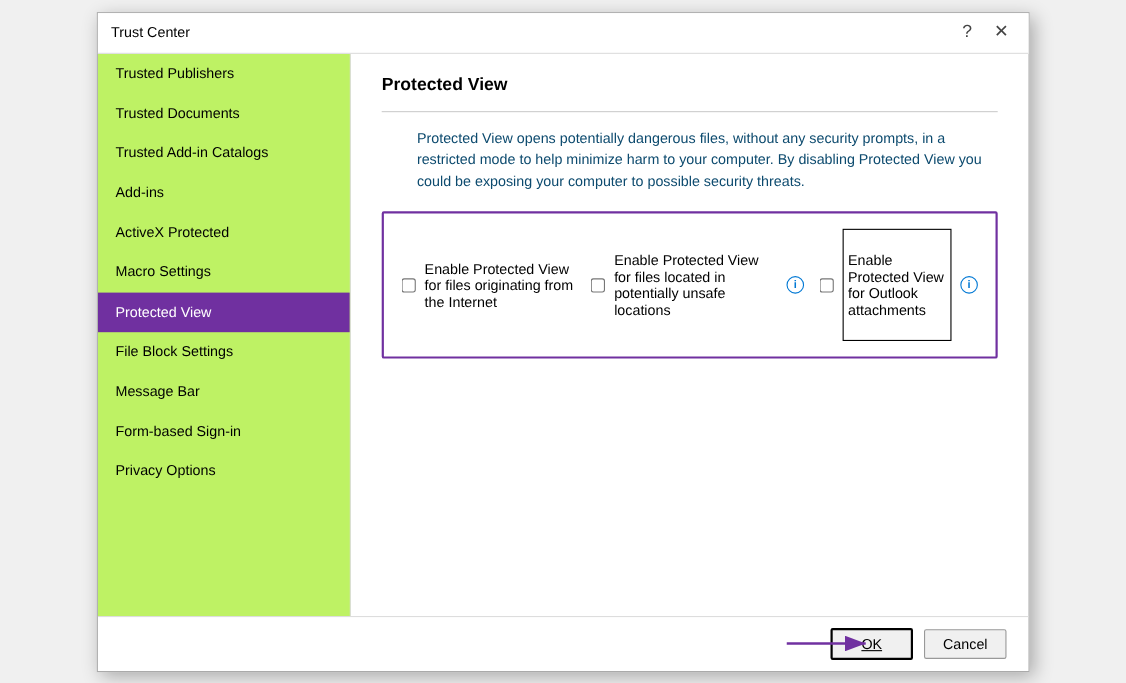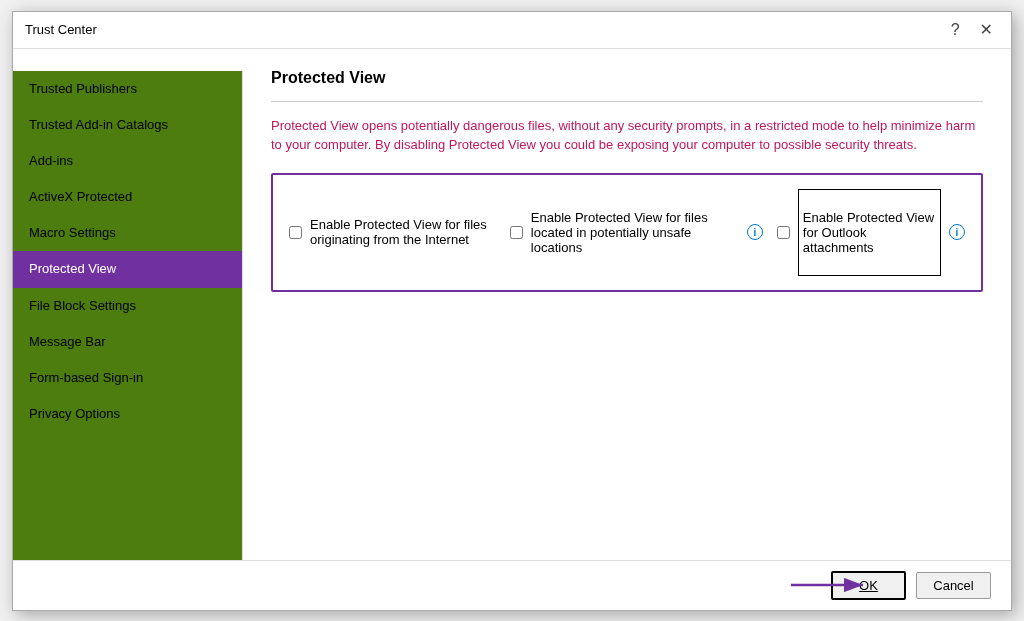--- a/index.html
+++ b/index.html
@@ -6,21 +6,21 @@
     body {
       font-family: 'Segoe UI', Tahoma, Geneva, Verdana, sans-serif;
       font-size: 13px;
       background: #f0f0f0;
       display: flex;
       justify-content: center;
       align-items: center;
       height: 100vh;
     }
     .dialog {
-      width: 1000px;
+      width: 848px;
       height: 600px;
       background: #fff;
       border: 1px solid #aaa;
       box-shadow: 4px 4px 16px rgba(0,0,0,0.3);
       display: flex;
       flex-direction: column;
     }
     .title-bar {
       display: flex;
       align-items: center;
@@ -54,25 +54,24 @@
       padding: 2px 6px;
       line-height: 1;
     }
     .dialog-body {
       display: flex;
       flex: 1;
       overflow: hidden;
     }
     .sidebar {
       width: 230px;
-      background: #4d7c0f;
+      background: #bef264;
       border-right: 1px solid #ddd;
       overflow-y: auto;
       flex-shrink: 0;
-      margin-top: 22px;
     }
     .sidebar-item {
       padding: 9px 16px;
       cursor: pointer;
       color: #000;
       font-size: 13px;
       line-height: 1.4;
     }
     .sidebar-item.active {
       background: #7030a0;
@@ -90,23 +89,24 @@
       color: #000;
       margin-bottom: 14px;
     }
     .content-separator {
       border: none;
       border-top: 1px solid #ccc;
       margin-bottom: 14px;
     }
     .description {
       font-size: 13px;
-      color: #be185d;
+      color: #0c4a6e;
       line-height: 1.5;
       margin-bottom: 18px;
+      margin-left: 32px;
     }
     .checkbox-group {
       border: 2.5px solid #7030a0;
       border-radius: 2px;
       padding: 14px 16px;
       display: flex;
       flex-direction: row;
       gap: 14px;
     }
     .checkbox-row {
@@ -188,20 +188,21 @@
     <div class="title-bar-right">
       <button class="title-btn">?</button>
       <button class="title-btn close">✕</button>
     </div>
   </div>
 
   <div class="dialog-body">
 
     <div class="sidebar">
       <div class="sidebar-item">Trusted Publishers</div>
+      <div class="sidebar-item">Trusted Documents</div>
       <div class="sidebar-item">Trusted Add-in Catalogs</div>
       <div class="sidebar-item">Add-ins</div>
       <div class="sidebar-item">ActiveX Protected</div>
       <div class="sidebar-item">Macro Settings</div>
       <div class="sidebar-item active">Protected View</div>
       <div class="sidebar-item">File Block Settings</div>
       <div class="sidebar-item">Message Bar</div>
       <div class="sidebar-item">Form-based Sign-in</div>
       <div class="sidebar-item">Privacy Options</div>
     </div>

